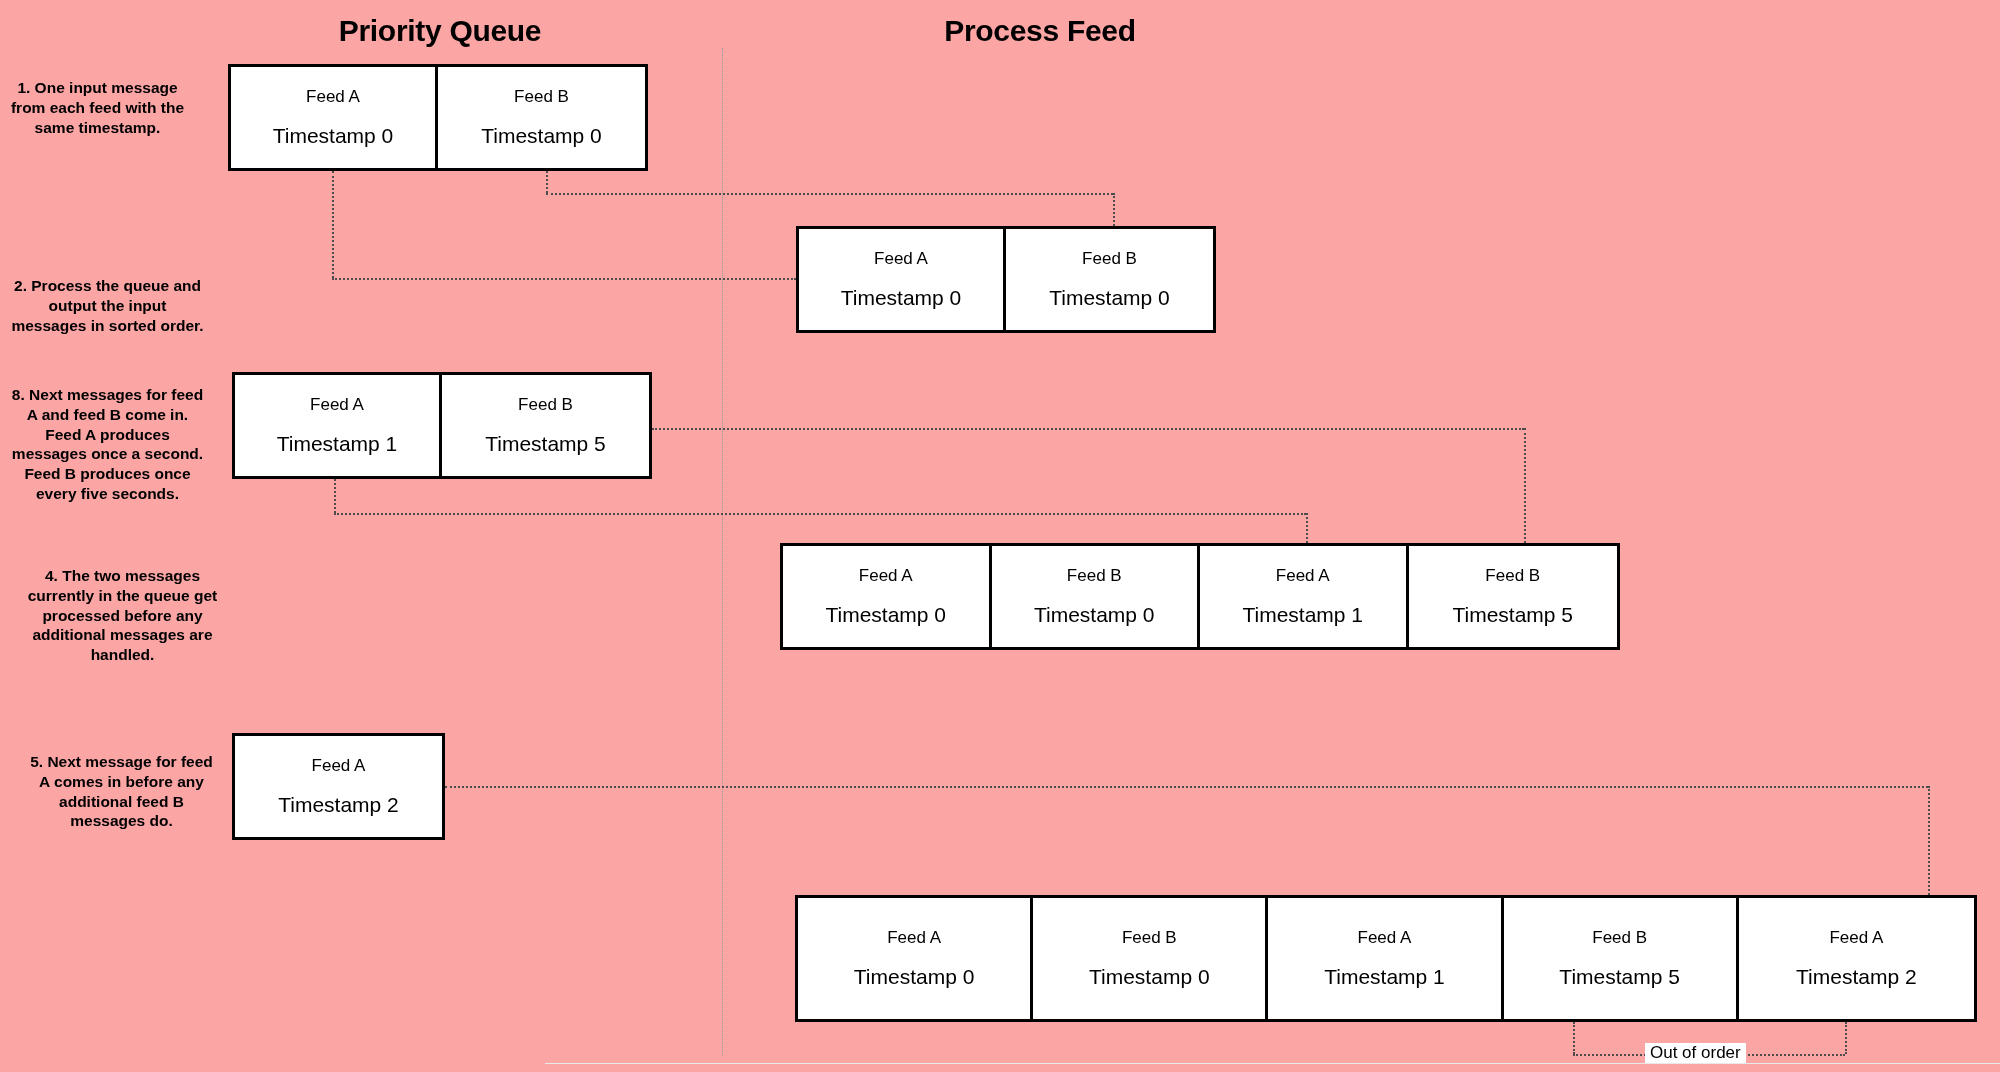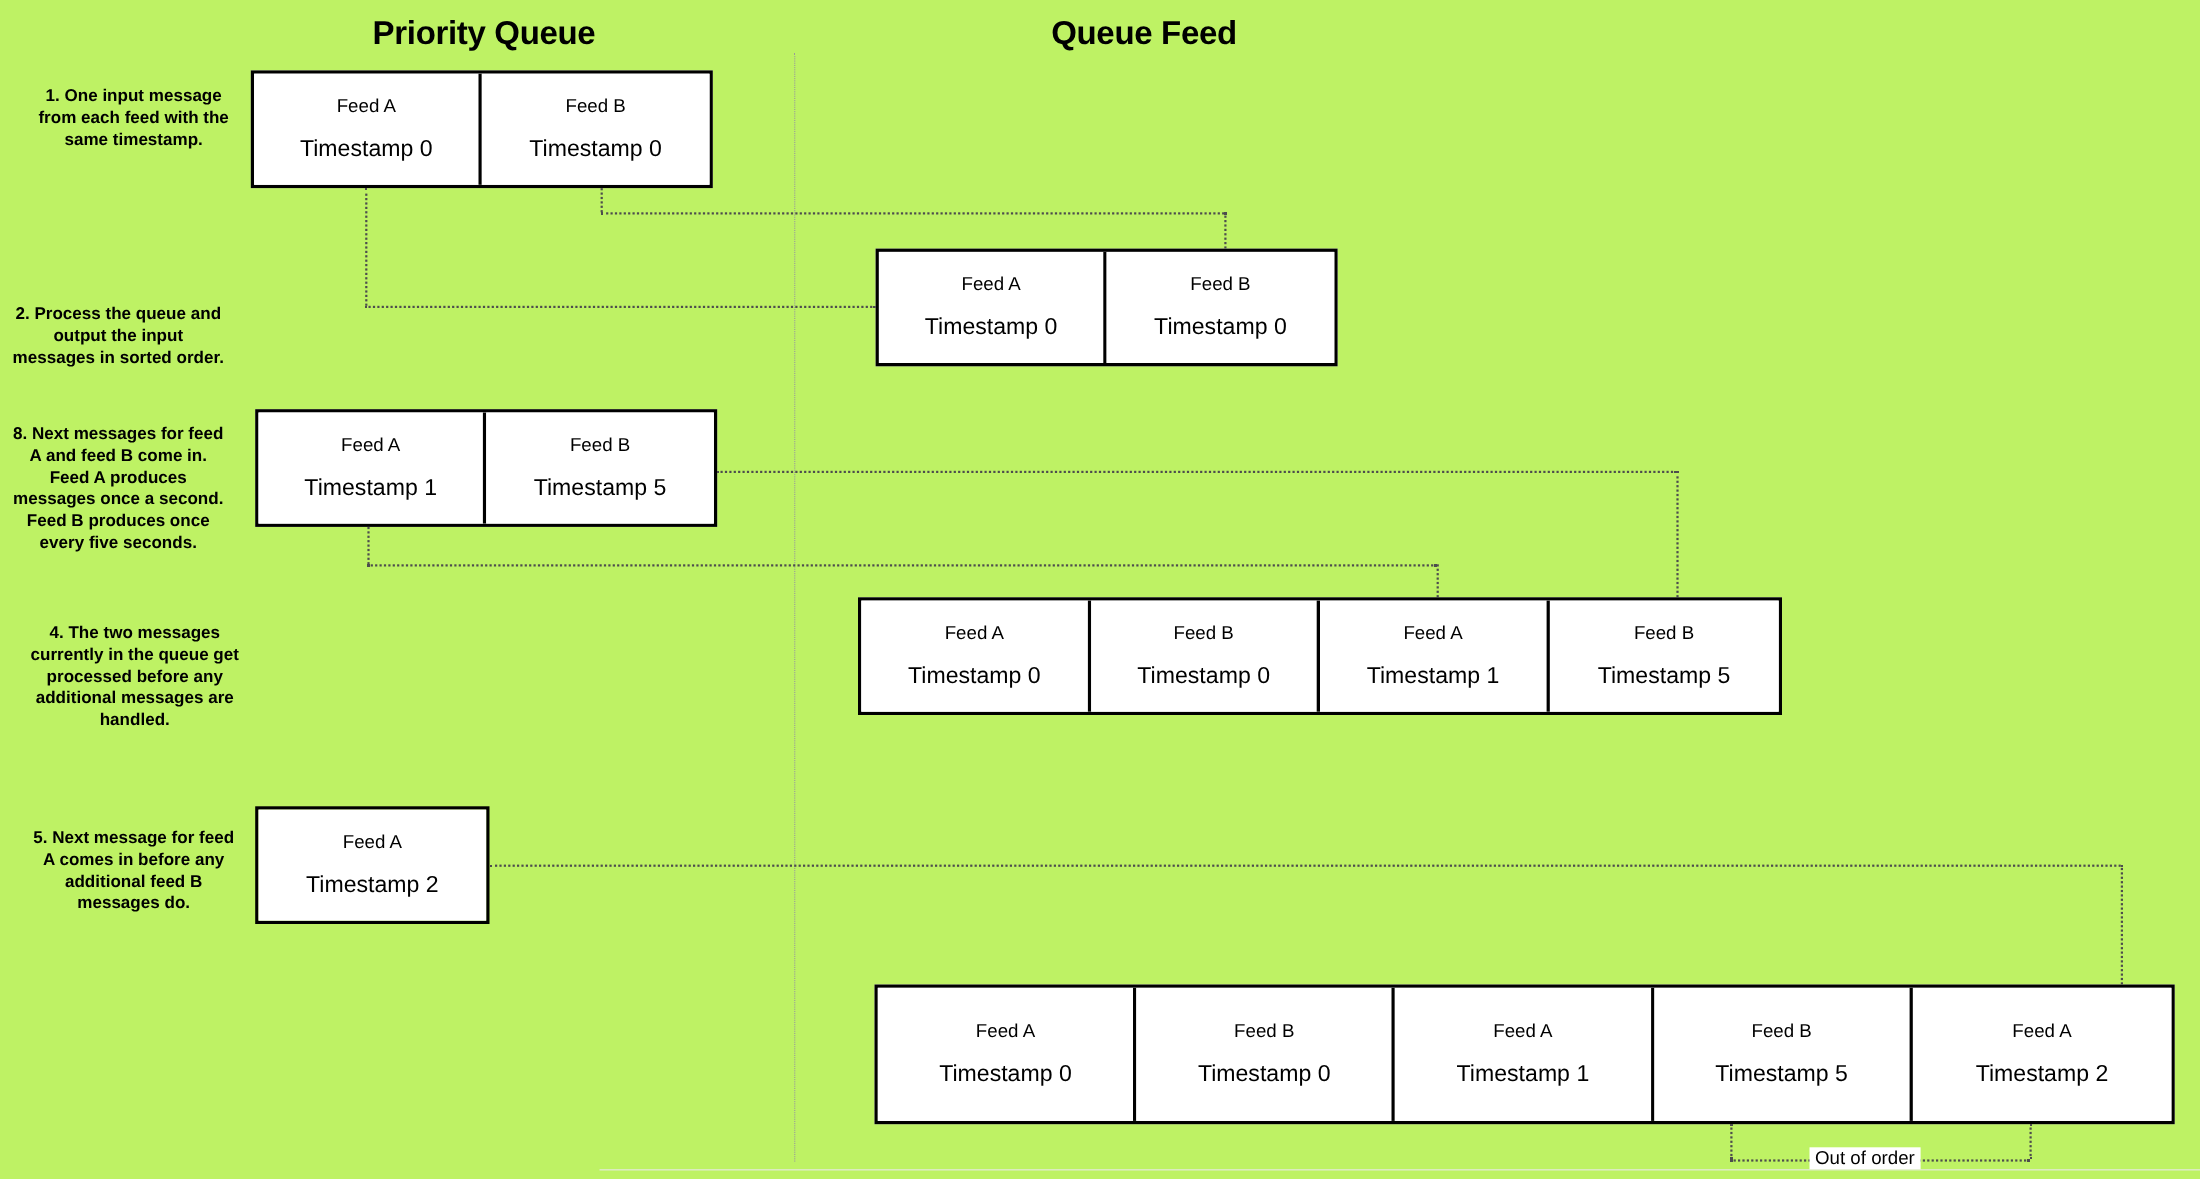--- a/index.html
+++ b/index.html
@@ -8,21 +8,21 @@
     background: #ffffff;
   }
   body {
     font-family: "Liberation Sans", sans-serif;
     color: #000000;
   }
   #canvas {
     position: relative;
     width: 2000px;
     height: 1072px;
-    background: #bef264;
+    background: #fca5a5;
     overflow: hidden;
   }
 
   
   .col-title {
     position: absolute;
     font-weight: bold;
     font-size: 30px;
     letter-spacing: -0.3px;
     text-align: center;
@@ -104,27 +104,27 @@
     white-space: nowrap;
     color: #000;
   }
 </style>
 </head>
 <body>
 
 <div id="canvas">
 
   <div class="col-title" style="left:230px; top:14px; width:420px;">Priority Queue</div>
-  <div class="col-title" style="left:830px; top:14px; width:420px;">Queue Feed</div>
+  <div class="col-title" style="left:830px; top:14px; width:420px;">Process Feed</div>
 
   <div class="vdivider" style="left:722px; top:48px; height:1008px;"></div>
 
   <div class="page-edge" style="left:545px; top:1063px; width:1455px;"></div>
 
-  <div class="step-caption" style="left:24px; top:78px; width:195px;">1. One input message from each feed with the same timestamp.</div>
+  <div class="step-caption" style="left:0; top:78px; width:195px;">1. One input message from each feed with the same timestamp.</div>
 
   <div class="msg-row" style="left:228px; top:64px; width:420px; height:107px;">
     <div class="msg-cell" style="width:50%;">
       <span class="msg-feed">Feed A</span>
       <span class="msg-ts">Timestamp 0</span>
     </div>
     <div class="msg-cell" style="width:50%;">
       <span class="msg-feed">Feed B</span>
       <span class="msg-ts">Timestamp 0</span>
     </div>

